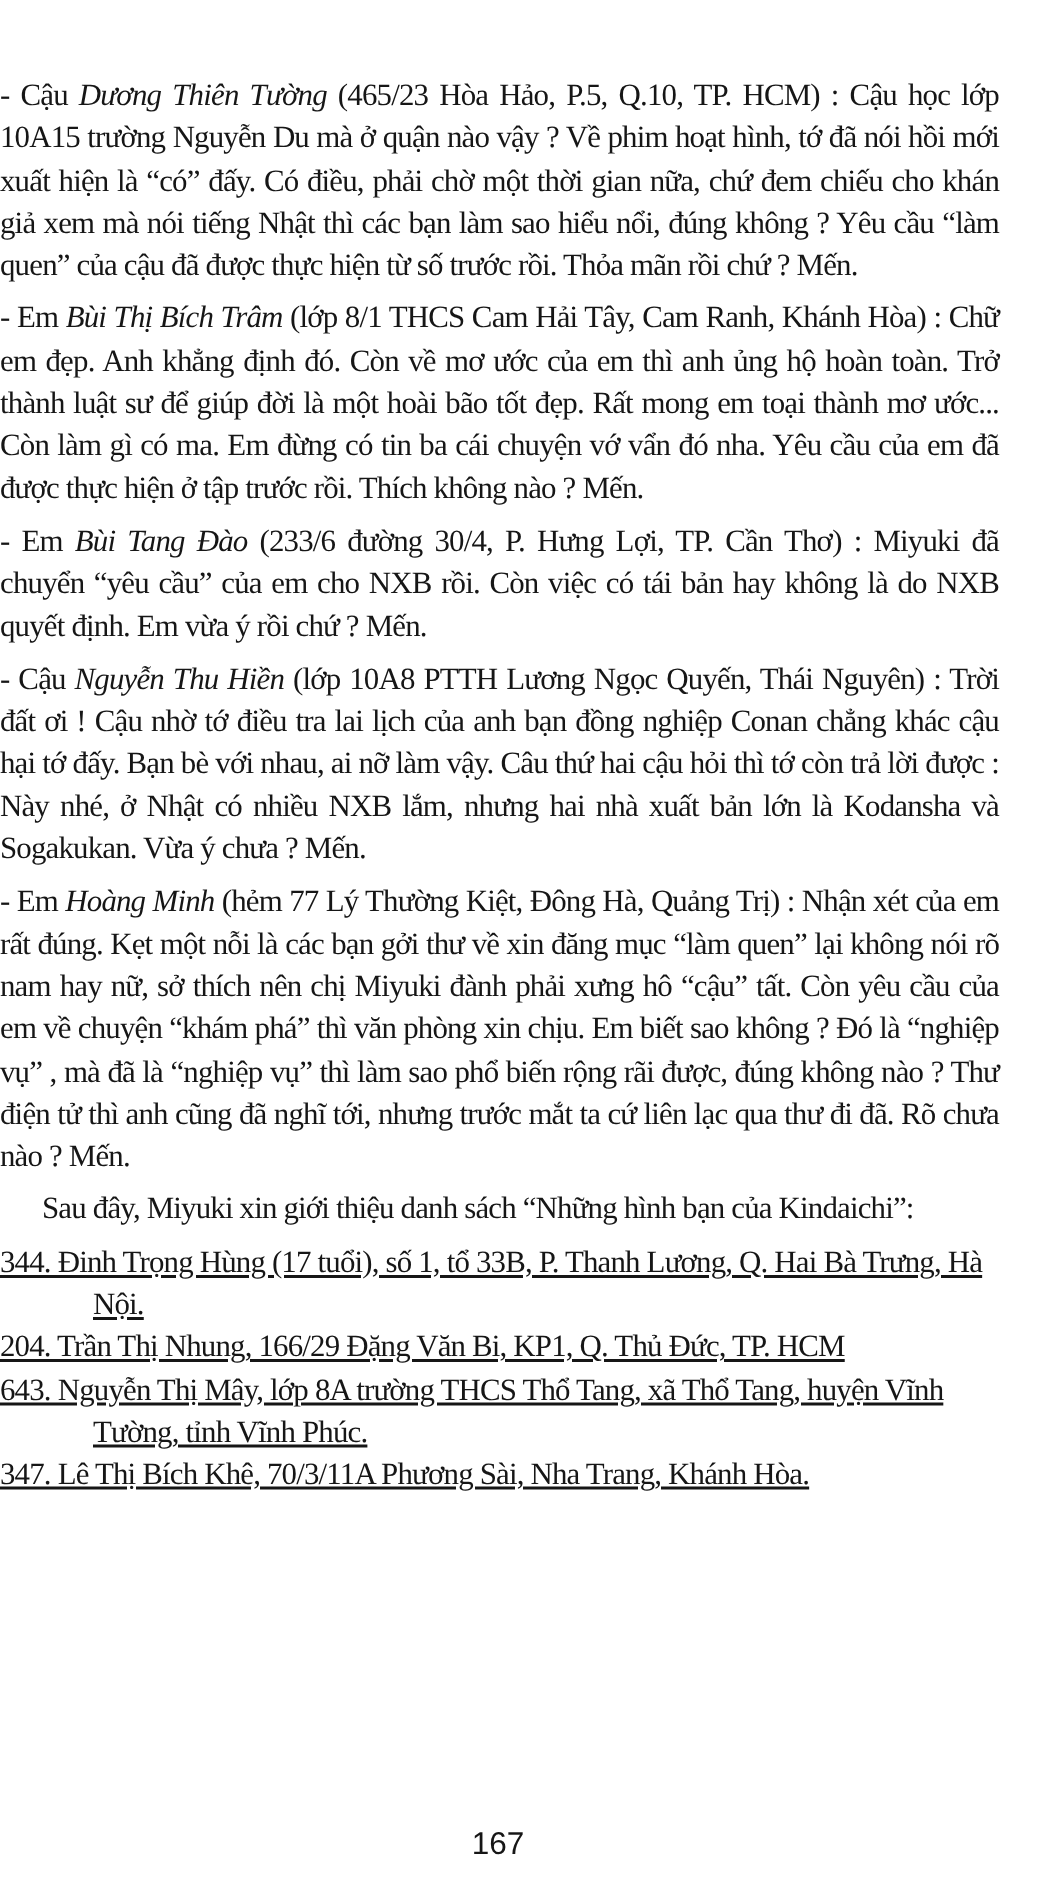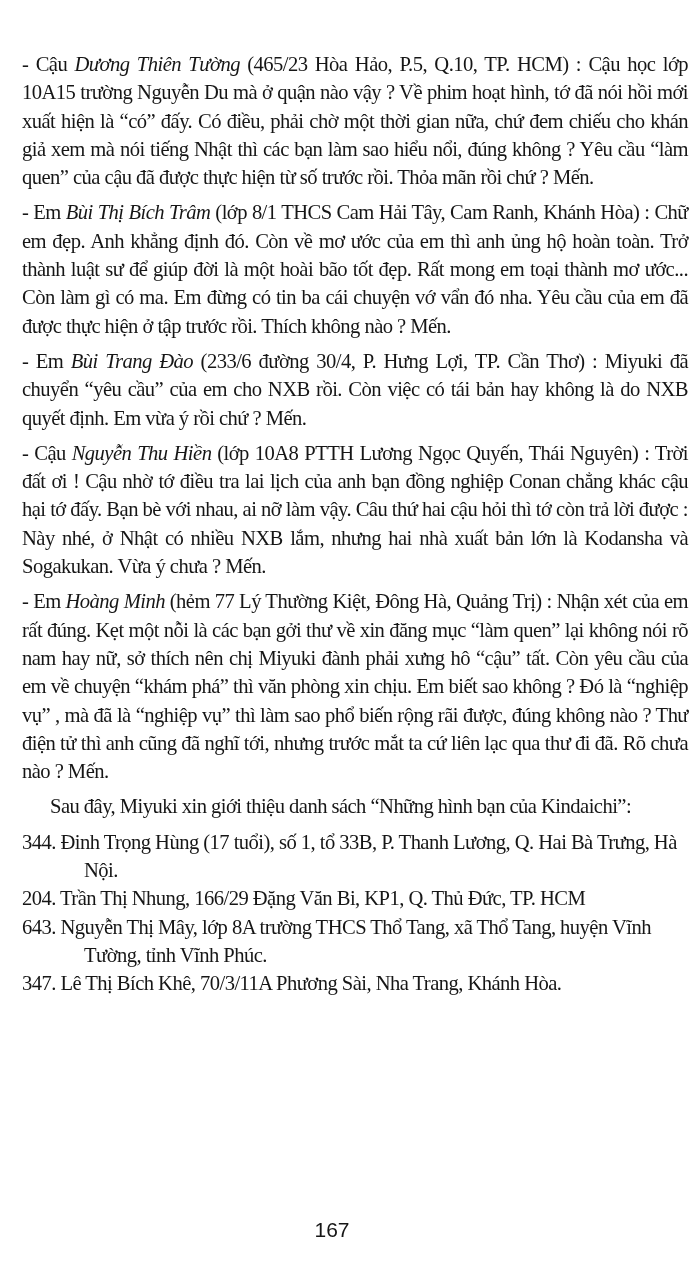--- a/index.html
+++ b/index.html
@@ -1,40 +1,40 @@
 <!DOCTYPE html>
 <html><head>
 <meta charset="utf-8">
 <style>
   html, body { margin: 0; padding: 0; background: #ffffff; }
   body { width: 700px; height: 1265px; position: relative; overflow: hidden; }
   .page {
-    position: absolute; left: 22px; top: 50px; width: 666px;
+    position: absolute; left: 0; top: 50px; width: 666px;
     font-family: "Liberation Serif", serif;
     font-size: 20.6px; line-height: 28.3px; color: #161616;
     letter-spacing: -0.55px;
   }
   .para { text-align: justify; margin: 0 0 7px 0; }
   .para .name { font-style: italic; }
   .intro { text-indent: 28px; margin: 0 0 7px 0; text-align: justify; }
-  .list { margin: 0; padding: 0; list-style: none; }
+  .list { margin: 0; padding: 0; list-style: none; text-decoration: underline; }
   .list li { padding-left: 62px; text-indent: -62px; margin: 0; }
   .page-number {
     position: absolute; top: 1218px; left: 0; width: 664px; text-align: center;
     font-family: "Liberation Sans Narrow", "Liberation Sans", sans-serif;
     font-size: 21px; color: #161616;
   }
 </style>
 </head>
 <body>
 
 <div class="page">
   <p class="para"><span>- Cậu </span><span class="name">Dương Thiên Tường</span><span> (465/23 Hòa Hảo, P.5, Q.10, TP. HCM) : Cậu học lớp 10A15 trường Nguyễn Du mà ở quận nào vậy ? Về phim hoạt hình, tớ đã nói hồi mới xuất hiện là “có” đấy. Có điều, phải chờ một thời gian nữa, chứ đem chiếu cho khán giả xem mà nói tiếng Nhật thì các bạn làm sao hiểu nổi, đúng không ? Yêu cầu “làm quen” của cậu đã được thực hiện từ số trước rồi. Thỏa mãn rồi chứ ? Mến.</span></p>
   <p class="para"><span>- Em </span><span class="name">Bùi Thị Bích Trâm</span><span> (lớp 8/1 THCS Cam Hải Tây, Cam Ranh, Khánh Hòa) : Chữ em đẹp. Anh khẳng định đó. Còn về mơ ước của em thì anh ủng hộ hoàn toàn. Trở thành luật sư để giúp đời là một hoài bão tốt đẹp. Rất mong em toại thành mơ ước... Còn làm gì có ma. Em đừng có tin ba cái chuyện vớ vẩn đó nha. Yêu cầu của em đã được thực hiện ở tập trước rồi. Thích không nào ? Mến.</span></p>
-  <p class="para"><span>- Em </span><span class="name">Bùi Trang Đào</span><span> (233/6 đường 30/4, P. Hưng Lợi, TP. Cần Thơ) : Miyuki đã chuyển “yêu cầu” của em cho NXB rồi. Còn việc có tái bản hay không là do NXB quyết định. Em vừa ý rồi chứ ? Mến.</span></p>
+  <p class="para"><span>- Em </span><span class="name">Bùi Tang Đào</span><span> (233/6 đường 30/4, P. Hưng Lợi, TP. Cần Thơ) : Miyuki đã chuyển “yêu cầu” của em cho NXB rồi. Còn việc có tái bản hay không là do NXB quyết định. Em vừa ý rồi chứ ? Mến.</span></p>
   <p class="para"><span>- Cậu </span><span class="name">Nguyễn Thu Hiền</span><span> (lớp 10A8 PTTH Lương Ngọc Quyến, Thái Nguyên) : Trời đất ơi ! Cậu nhờ tớ điều tra lai lịch của anh bạn đồng nghiệp Conan chẳng khác cậu hại tớ đấy. Bạn bè với nhau, ai nỡ làm vậy. Câu thứ hai cậu hỏi thì tớ còn trả lời được : Này nhé, ở Nhật có nhiều NXB lắm, nhưng hai nhà xuất bản lớn là Kodansha và Sogakukan. Vừa ý chưa ? Mến.</span></p>
   <p class="para"><span>- Em </span><span class="name">Hoàng Minh</span><span> (hẻm 77 Lý Thường Kiệt, Đông Hà, Quảng Trị) : Nhận xét của em rất đúng. Kẹt một nỗi là các bạn gởi thư về xin đăng mục “làm quen” lại không nói rõ nam hay nữ, sở thích nên chị Miyuki đành phải xưng hô “cậu” tất. Còn yêu cầu của em về chuyện “khám phá” thì văn phòng xin chịu. Em biết sao không ? Đó là “nghiệp vụ” , mà đã là “nghiệp vụ” thì làm sao phổ biến rộng rãi được, đúng không nào ? Thư điện tử thì anh cũng đã nghĩ tới, nhưng trước mắt ta cứ liên lạc qua thư đi đã. Rõ chưa nào ? Mến.</span></p>
 
   <p class="intro">Sau đây, Miyuki xin giới thiệu danh sách “Những hình bạn của Kindaichi”:</p>
 
   <ul class="list">
     <li>344. Đinh Trọng Hùng (17 tuổi), số 1, tổ 33B, P. Thanh Lương, Q. Hai Bà Trưng, Hà Nội.</li>
     <li>204. Trần Thị Nhung, 166/29 Đặng Văn Bi, KP1, Q. Thủ Đức, TP. HCM</li>
     <li>643. Nguyễn Thị Mây, lớp 8A trường THCS Thổ Tang, xã Thổ Tang, huyện Vĩnh Tường, tỉnh Vĩnh Phúc.</li>
     <li>347. Lê Thị Bích Khê, 70/3/11A Phương Sài, Nha Trang, Khánh Hòa.</li>

